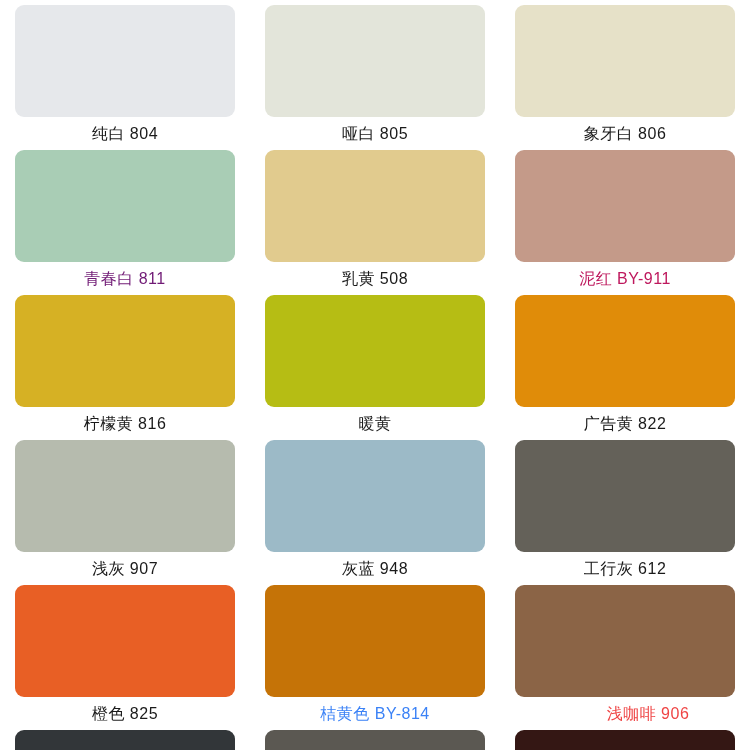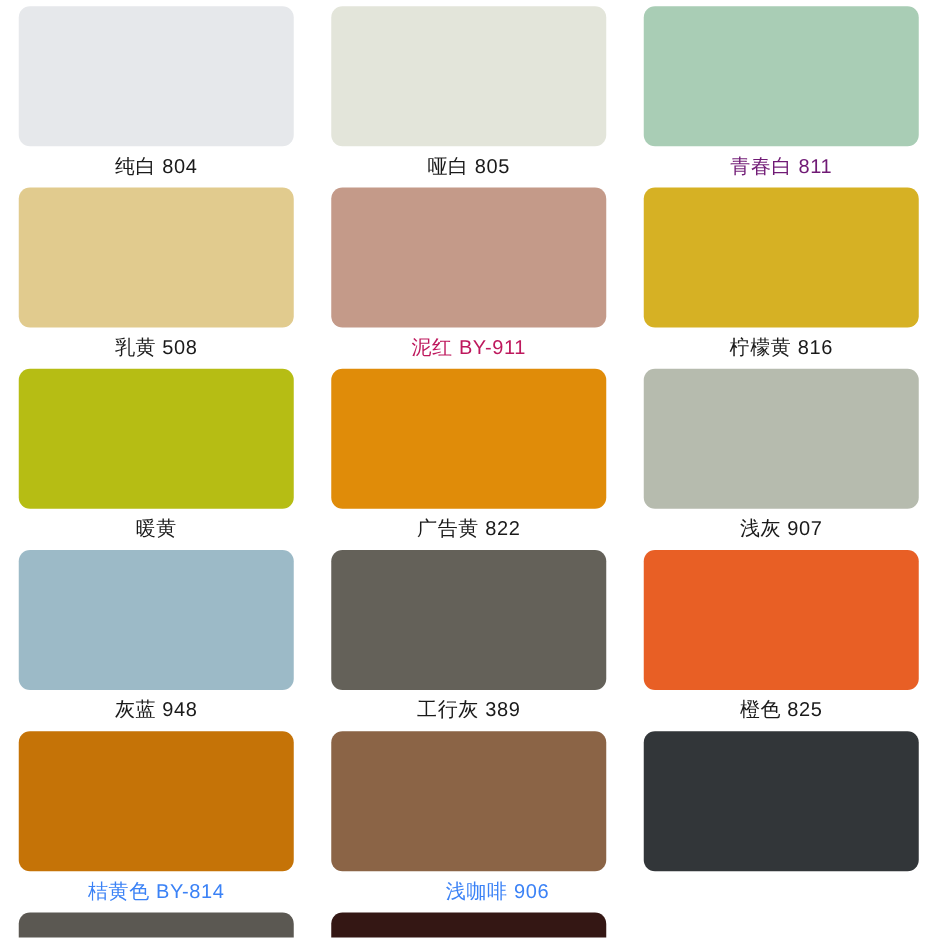--- a/index.html
+++ b/index.html
@@ -57,20 +57,24 @@
 <div id="swatch-grid" style="background: rgb(255, 255, 255);">
     <div class="swatch-cell">
       <div class="swatch-chip" style="background: rgb(230, 232, 235);"></div>
       <div class="swatch-label" style="color: rgb(26, 26, 26);">纯白 804</div>
     </div>
     <div class="swatch-cell">
       <div class="swatch-chip" style="background: rgb(227, 229, 218);"></div>
       <div class="swatch-label" style="color: rgb(26, 26, 26);">哑白 805</div>
     </div>
     <div class="swatch-cell">
+      <div class="swatch-chip" style="background: rgb(230, 225, 200);"></div>
+      <div class="swatch-label" style="color: rgb(26, 26, 26);">象牙白 806</div>
+    </div>
+    <div class="swatch-cell">
       <div class="swatch-chip" style="background: rgb(169, 205, 181);"></div>
       <div class="swatch-label" style="color: #701a75;">青春白 811</div>
     </div>
     <div class="swatch-cell">
       <div class="swatch-chip" style="background: rgb(225, 203, 142);"></div>
       <div class="swatch-label" style="color: rgb(26, 26, 26);">乳黄 508</div>
     </div>
     <div class="swatch-cell">
       <div class="swatch-chip" style="background: rgb(196, 154, 137);"></div>
       <div class="swatch-label" style="color: #be185d;">泥红 BY-911</div>
@@ -90,33 +94,33 @@
     <div class="swatch-cell">
       <div class="swatch-chip" style="background: rgb(182, 187, 174);"></div>
       <div class="swatch-label" style="color: rgb(26, 26, 26);">浅灰 907</div>
     </div>
     <div class="swatch-cell">
       <div class="swatch-chip" style="background: rgb(156, 186, 199);"></div>
       <div class="swatch-label" style="color: rgb(26, 26, 26);">灰蓝 948</div>
     </div>
     <div class="swatch-cell">
       <div class="swatch-chip" style="background: rgb(100, 97, 89);"></div>
-      <div class="swatch-label" style="color: rgb(26, 26, 26);">工行灰 389</div>
+      <div class="swatch-label" style="color: rgb(26, 26, 26);">工行灰 612</div>
     </div>
     <div class="swatch-cell">
       <div class="swatch-chip" style="background: rgb(232, 95, 37);"></div>
       <div class="swatch-label" style="color: rgb(26, 26, 26);">橙色 825</div>
     </div>
     <div class="swatch-cell">
       <div class="swatch-chip" style="background: rgb(197, 115, 7);"></div>
       <div class="swatch-label" style="color: #3b82f6;">桔黄色 BY-814</div>
     </div>
     <div class="swatch-cell">
       <div class="swatch-chip" style="background: rgb(139, 100, 70);"></div>
-      <div class="swatch-label" style="color: #3b82f6; margin-left: 46px;">浅咖啡 906</div>
+      <div class="swatch-label" style="color: #ef4444; margin-left: 46px;">浅咖啡 906</div>
     </div>
     <div class="swatch-cell row-partial">
       <div class="swatch-chip" style="background: rgb(50, 54, 57);"></div>
     </div>
     <div class="swatch-cell row-partial">
       <div class="swatch-chip" style="background: rgb(91, 88, 82);"></div>
     </div>
     <div class="swatch-cell row-partial">
       <div class="swatch-chip" style="background: rgb(52, 23, 20);"></div>
     </div>

